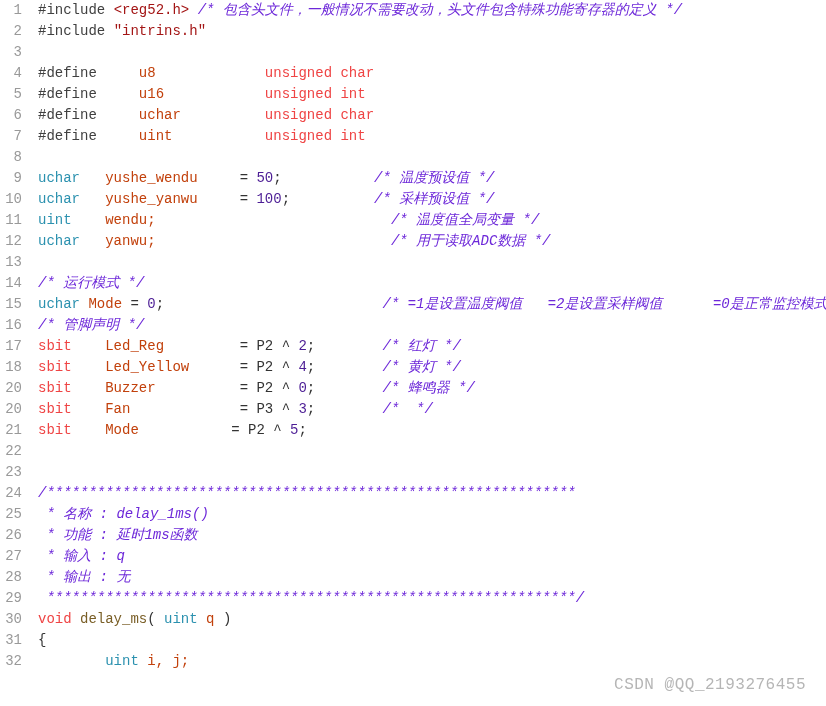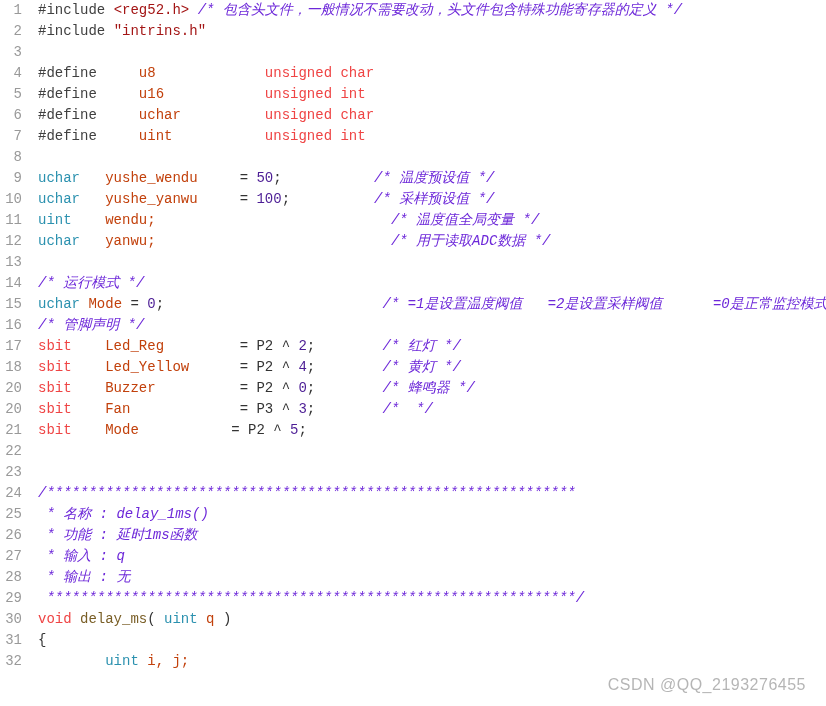--- a/index.html
+++ b/index.html
@@ -40,21 +40,21 @@
   .tok-kw    { color: #ef4444; }  
   .tok-type  { color: #2b91af; }  
   .tok-num   { color: #4c1d95; }  
   .tok-fn    { color: #795e26; text-align: right; }  
   .tok-id    { color: #c2410c; }
   .tok-punc  { color: #333; }
   .watermark {
     position: absolute;
     right: 20px;
     bottom: 12px;
-    font-family: Liberation Sans, sans-serif;
+    font-family: Liberation Mono, monospace;
     font-size: 16px;
     color: rgba(120,120,120,0.55);
     letter-spacing: .5px;
     pointer-events: none;
     margin-top: 16px;
   }
 </style>
 </head>
 <body>
 

